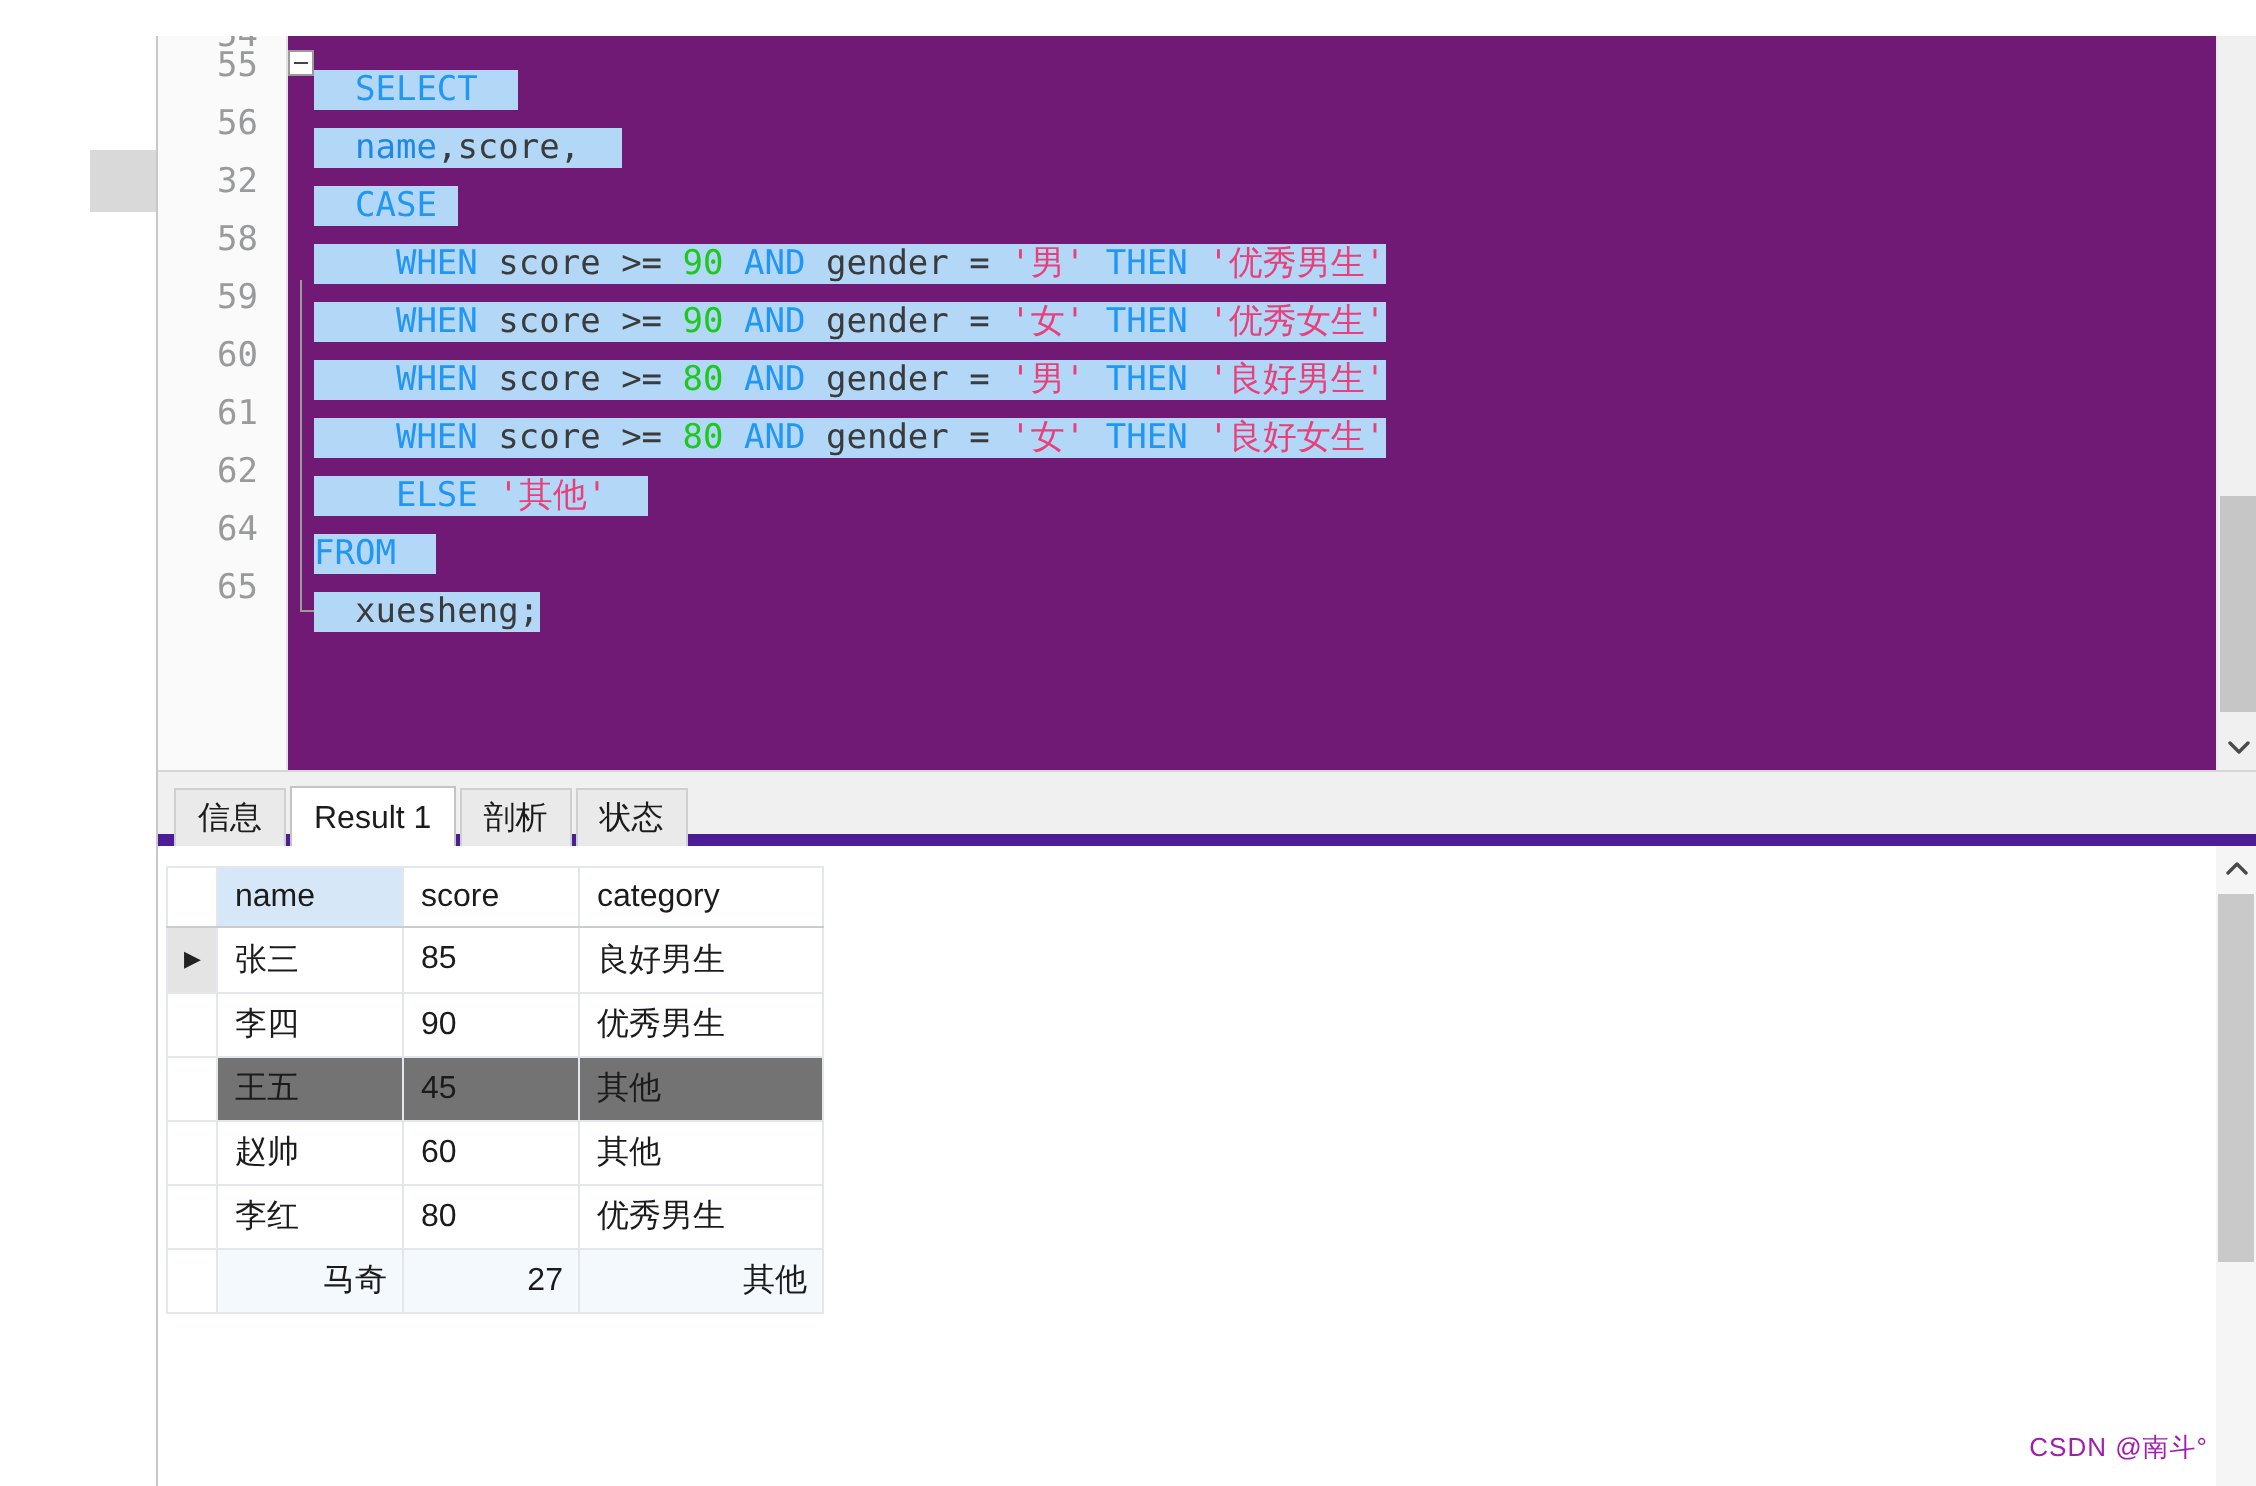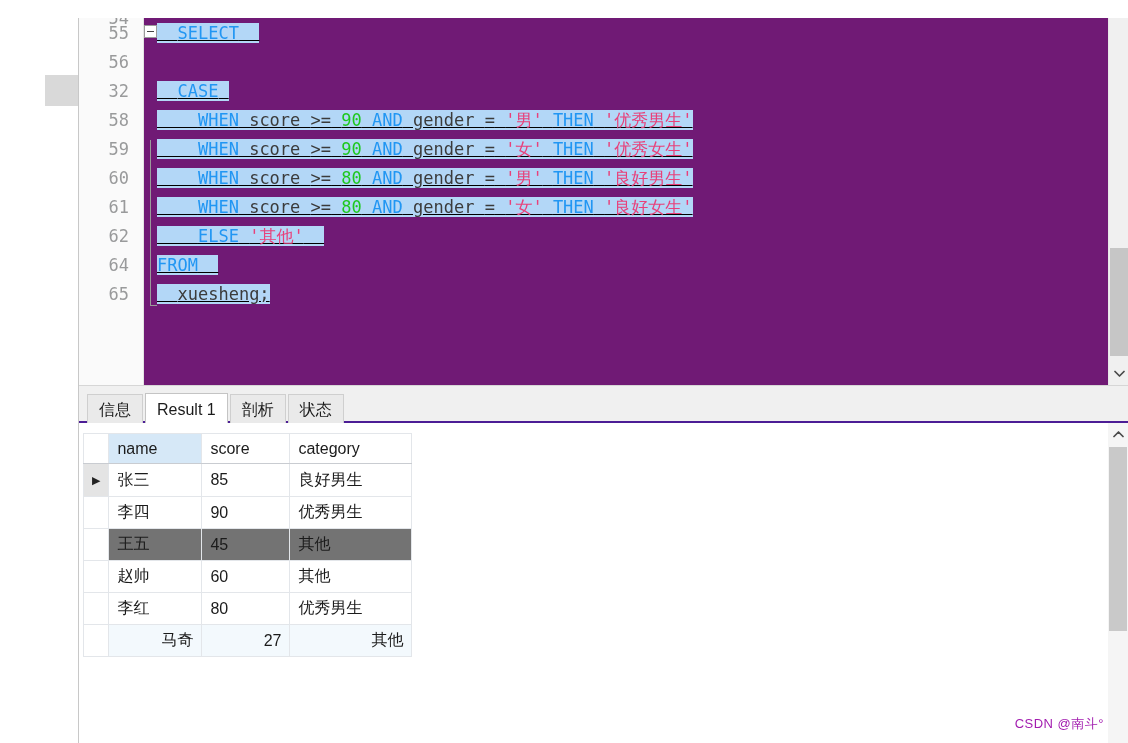--- a/index.html
+++ b/index.html
@@ -41,21 +41,21 @@
   .cl{
     position:relative;height:29px;white-space:pre;
   }
   .lnum{
     position:absolute;left:0;top:0;width:50px;height:29px;
     text-align:right;color:#999a9b;
     font-family:"DejaVu Sans Mono","Liberation Mono",monospace;
     font-size:17px;line-height:29px;
   }
   .ltext{
-    position:absolute;left:78px;top:0;height:29px;line-height:29px;text-decoration:underline;
+    position:absolute;left:78px;top:12px;height:29px;line-height:29px;
   }
   .sel{background:#b3d7f7;}
   .kw{color:#2196f3;}
   .kw2{color:#1e88e5;}
   .num{color:#1ec81e;}
   .id{color:#3b3b3b;}
   .str{color:#e8407a;}
   .op{color:#3b3b3b;}
   
   .fold-box{
@@ -86,21 +86,21 @@
   .ed-arrow{
     position:absolute;left:0;bottom:0;width:20px;height:22px;
     background:#f0f0f0;display:flex;align-items:center;justify-content:center;
     color:#5a5a5a;font-size:12px;
   }
   
   .tabbar{
     position:absolute;left:79px;top:385px;width:1049px;height:38px;
     background:#f0f0f0;
     border-top:1px solid #d6d6d6;
-    border-bottom:2px solid #4c1d95;
+    border-bottom:6px solid #4c1d95;
     box-sizing:border-box;
   }
   .tabs{
     position:absolute;left:8px;top:7px;display:flex;align-items:flex-end;height:31px;
   }
   .tab{
     height:30px;line-height:30px;padding:0 11px;
     font-size:16px;color:#1b1b1b;
     background:#eaeaea;border:1px solid #cfcfcf;border-bottom:none;
     margin-right:2px;box-sizing:border-box;
@@ -170,21 +170,21 @@
 
 <div class="stray-block"></div>
 
 <div class="app-frame"></div>
 
 <div class="editor">
   <div class="editor-gutter"></div>
   <div class="code-area" id="code-area">
       <div class="cl" style="height: 15px; margin-top: -14px;"><span class="lnum" style="line-height: 29px;">54</span></div>
       <div class="cl"><span class="lnum">55</span><span class="ltext"><span class="sel">  </span><span class="kw sel">SELECT</span><span class="sel">  </span></span></div>
-      <div class="cl"><span class="lnum">56</span></div>
+      <div class="cl"><span class="lnum">56</span><span class="ltext"><span class="sel">  </span><span class="kw2 sel">name</span><span class="op sel">,</span><span class="id sel">score</span><span class="op sel">,</span><span class="sel">  </span></span></div>
       <div class="cl"><span class="lnum">32</span><span class="ltext"><span class="sel">  </span><span class="kw sel">CASE</span><span class="sel"> </span></span></div>
       <div class="cl"><span class="lnum">58</span><span class="ltext"><span class="sel">    </span><span class="kw sel">WHEN</span><span class="id sel"> score </span><span class="op sel">&gt;=</span><span class="sel"> </span><span class="num sel">90</span><span class="sel"> </span><span class="kw sel">AND</span><span class="id sel"> gender </span><span class="op sel">=</span><span class="sel"> </span><span class="str sel">'男'</span><span class="sel"> </span><span class="kw sel">THEN</span><span class="sel"> </span><span class="str sel">'优秀男生'</span></span></div>
       <div class="cl"><span class="lnum">59</span><span class="ltext"><span class="sel">    </span><span class="kw sel">WHEN</span><span class="id sel"> score </span><span class="op sel">&gt;=</span><span class="sel"> </span><span class="num sel">90</span><span class="sel"> </span><span class="kw sel">AND</span><span class="id sel"> gender </span><span class="op sel">=</span><span class="sel"> </span><span class="str sel">'女'</span><span class="sel"> </span><span class="kw sel">THEN</span><span class="sel"> </span><span class="str sel">'优秀女生'</span></span></div>
       <div class="cl"><span class="lnum">60</span><span class="ltext"><span class="sel">    </span><span class="kw sel">WHEN</span><span class="id sel"> score </span><span class="op sel">&gt;=</span><span class="sel"> </span><span class="num sel">80</span><span class="sel"> </span><span class="kw sel">AND</span><span class="id sel"> gender </span><span class="op sel">=</span><span class="sel"> </span><span class="str sel">'男'</span><span class="sel"> </span><span class="kw sel">THEN</span><span class="sel"> </span><span class="str sel">'良好男生'</span></span></div>
       <div class="cl"><span class="lnum">61</span><span class="ltext"><span class="sel">    </span><span class="kw sel">WHEN</span><span class="id sel"> score </span><span class="op sel">&gt;=</span><span class="sel"> </span><span class="num sel">80</span><span class="sel"> </span><span class="kw sel">AND</span><span class="id sel"> gender </span><span class="op sel">=</span><span class="sel"> </span><span class="str sel">'女'</span><span class="sel"> </span><span class="kw sel">THEN</span><span class="sel"> </span><span class="str sel">'良好女生'</span></span></div>
       <div class="cl"><span class="lnum">62</span><span class="ltext"><span class="sel">    </span><span class="kw sel">ELSE</span><span class="sel"> </span><span class="str sel">'其他'</span><span class="sel">  </span></span></div>
       <div class="cl"><span class="lnum">64</span><span class="ltext"><span class="kw sel">FROM</span><span class="sel">  </span></span></div>
       <div class="cl"><span class="lnum">65</span><span class="ltext"><span class="sel">  </span><span class="id sel">xuesheng;</span></span></div>
     </div>
   <div class="fold-box"></div>

